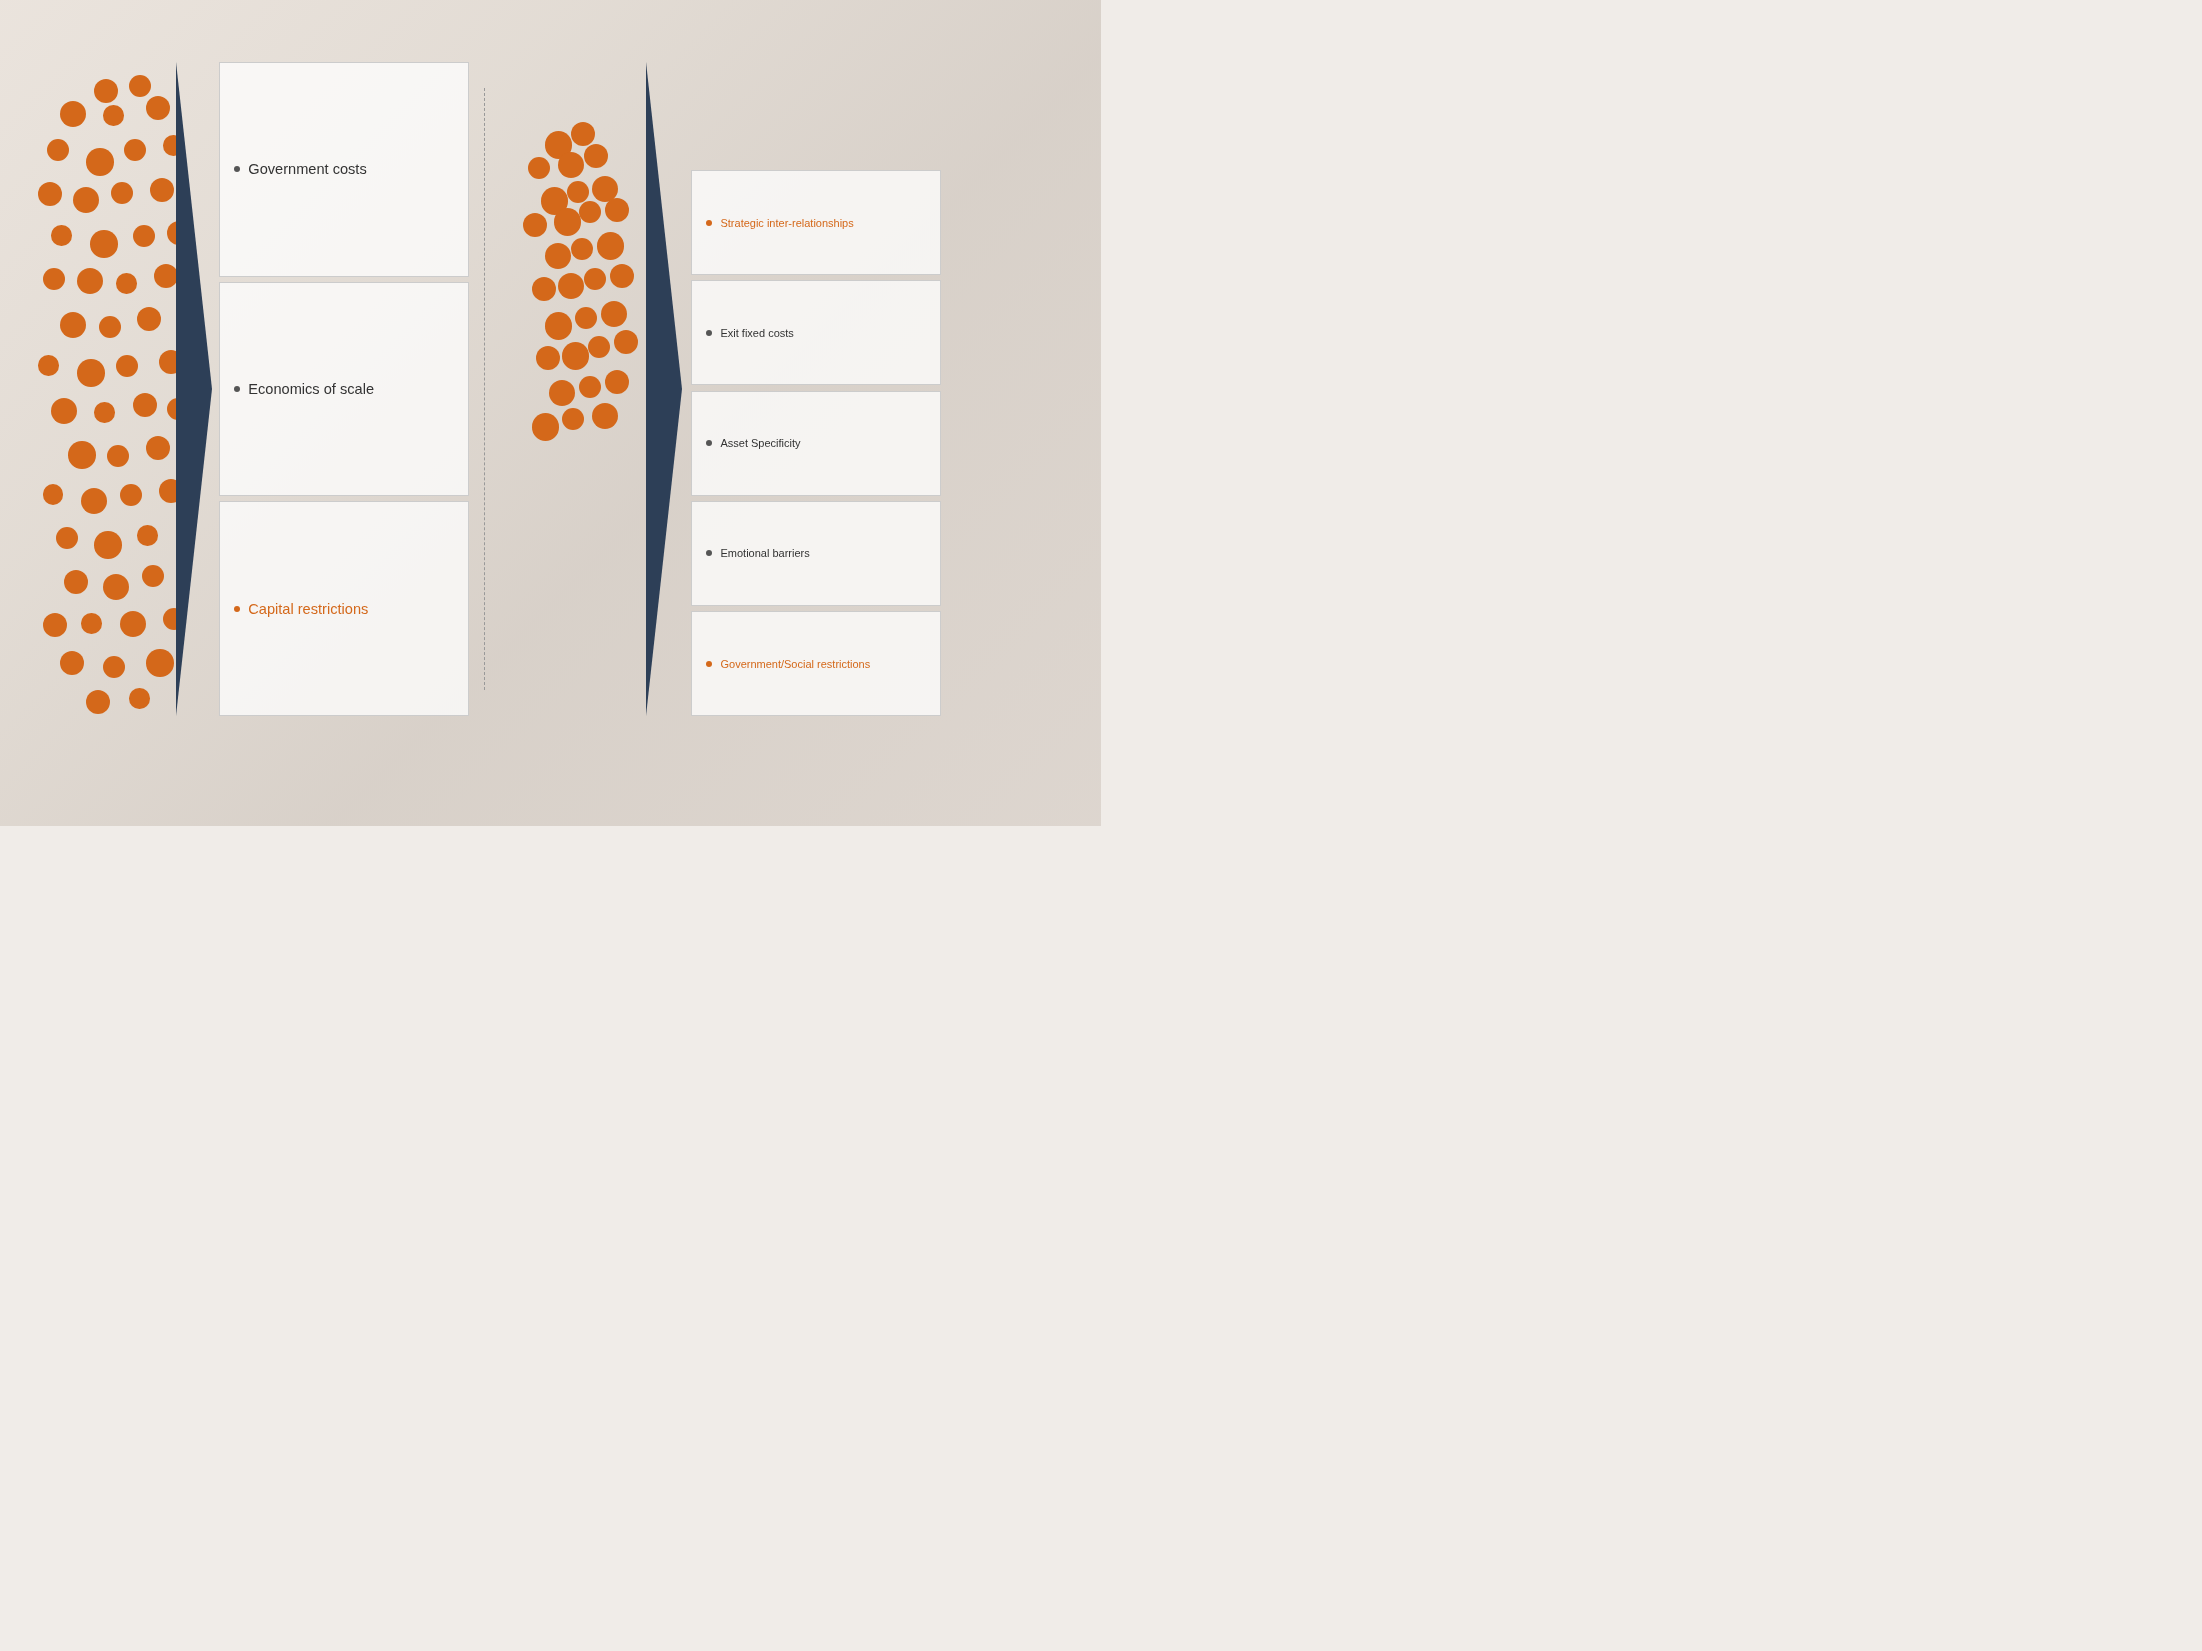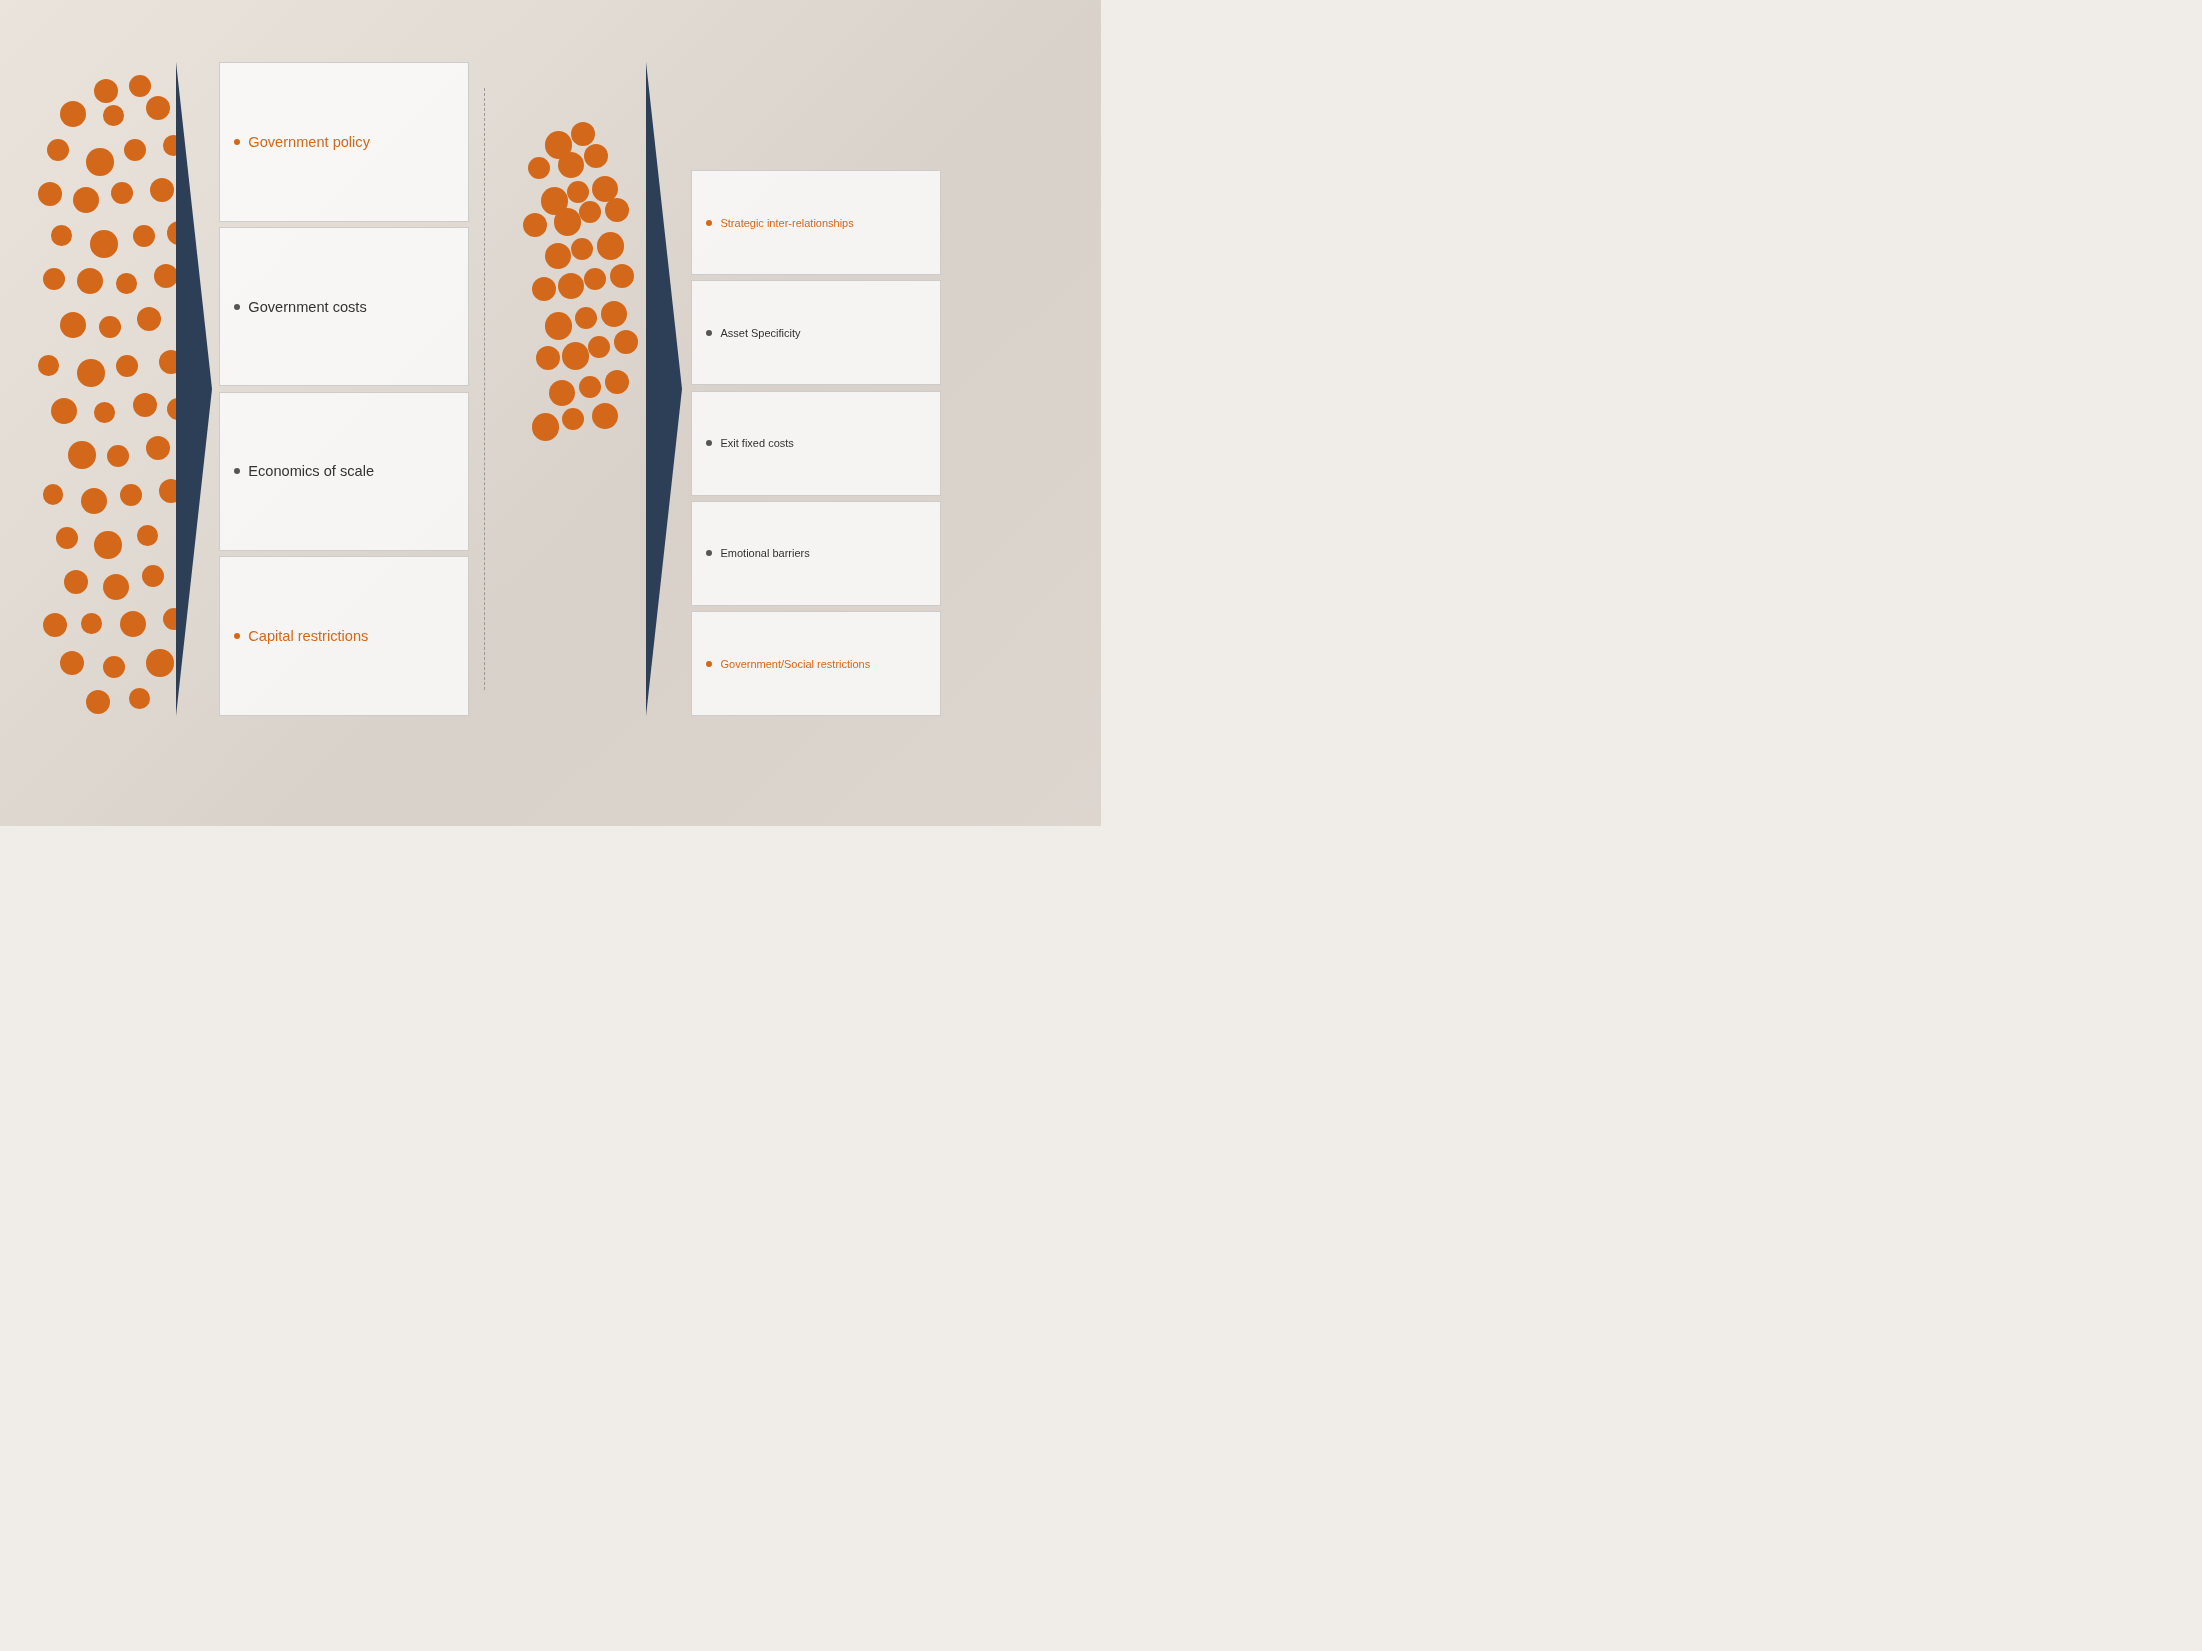--- a/index.html
+++ b/index.html
@@ -277,24 +277,20 @@
         <div class="dot" style="left: 52px; top: 628px; width: 24px; height: 24px;"></div>
         <div class="dot" style="left: 95px; top: 626px; width: 20.6px; height: 20.6px;"></div>
       </div>
 
     <div class="left-arrow">
       <div class="arrow-shape-left"></div>
     </div>
 
     <div class="barriers-list" id="barriers-list">
         <div class="barrier-item">
-          <div class="bullet orange"></div>
-          <span class="barrier-text orange">Government policy</span>
-        </div>
-        <div class="barrier-item">
           <div class="bullet"></div>
           <span class="barrier-text">Government costs</span>
         </div>
         <div class="barrier-item">
           <div class="bullet"></div>
           <span class="barrier-text">Economics of scale</span>
         </div>
         <div class="barrier-item">
           <div class="bullet orange"></div>
           <span class="barrier-text orange">Capital restrictions</span>
@@ -343,25 +339,25 @@
     </div>
 
     <div class="exit-list" id="exit-list">
     <div class="exit-item spacer"></div>
         <div class="exit-item">
           <div class="bullet orange"></div>
           <span class="exit-text orange">Strategic inter-relationships</span>
         </div>
         <div class="exit-item">
           <div class="bullet"></div>
+          <span class="exit-text">Exit fixed costs</span>
+        </div>
+        <div class="exit-item">
+          <div class="bullet"></div>
           <span class="exit-text">Asset Specificity</span>
-        </div>
-        <div class="exit-item">
-          <div class="bullet"></div>
-          <span class="exit-text">Exit fixed costs</span>
         </div>
         <div class="exit-item">
           <div class="bullet"></div>
           <span class="exit-text">Emotional barriers</span>
         </div>
         <div class="exit-item">
           <div class="bullet orange"></div>
           <span class="exit-text orange">Government/Social restrictions</span>
         </div>
       </div>

